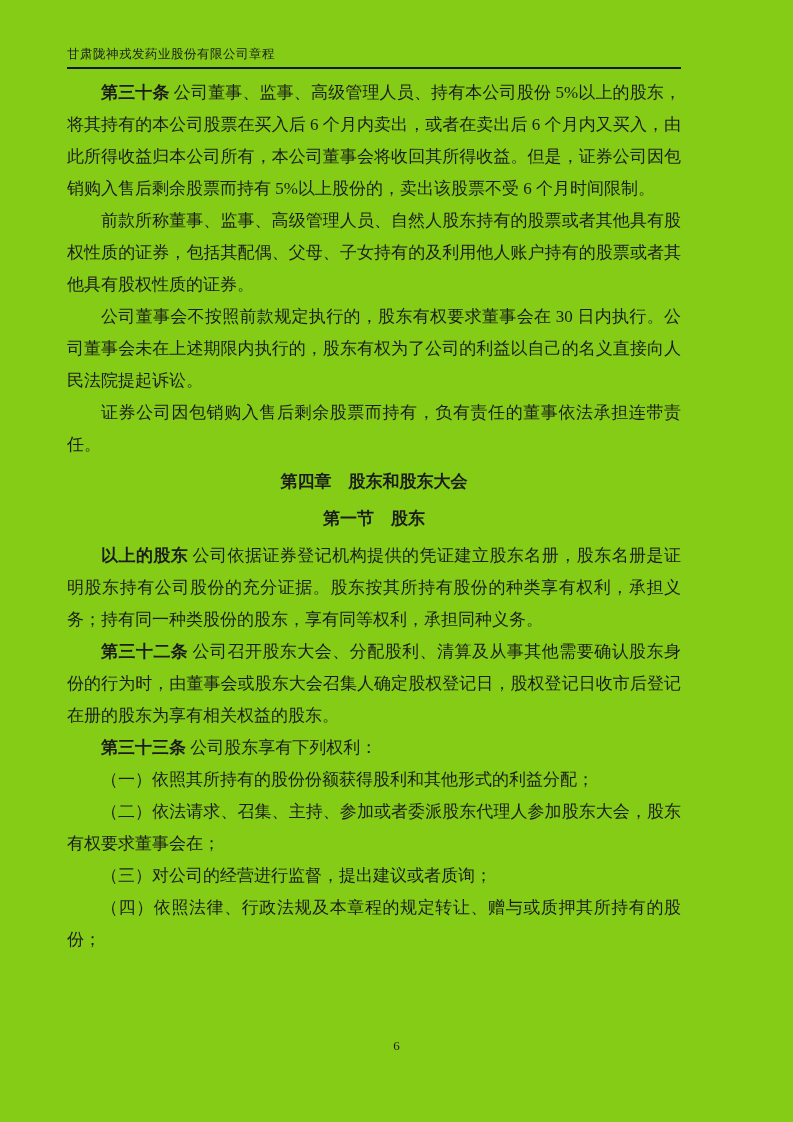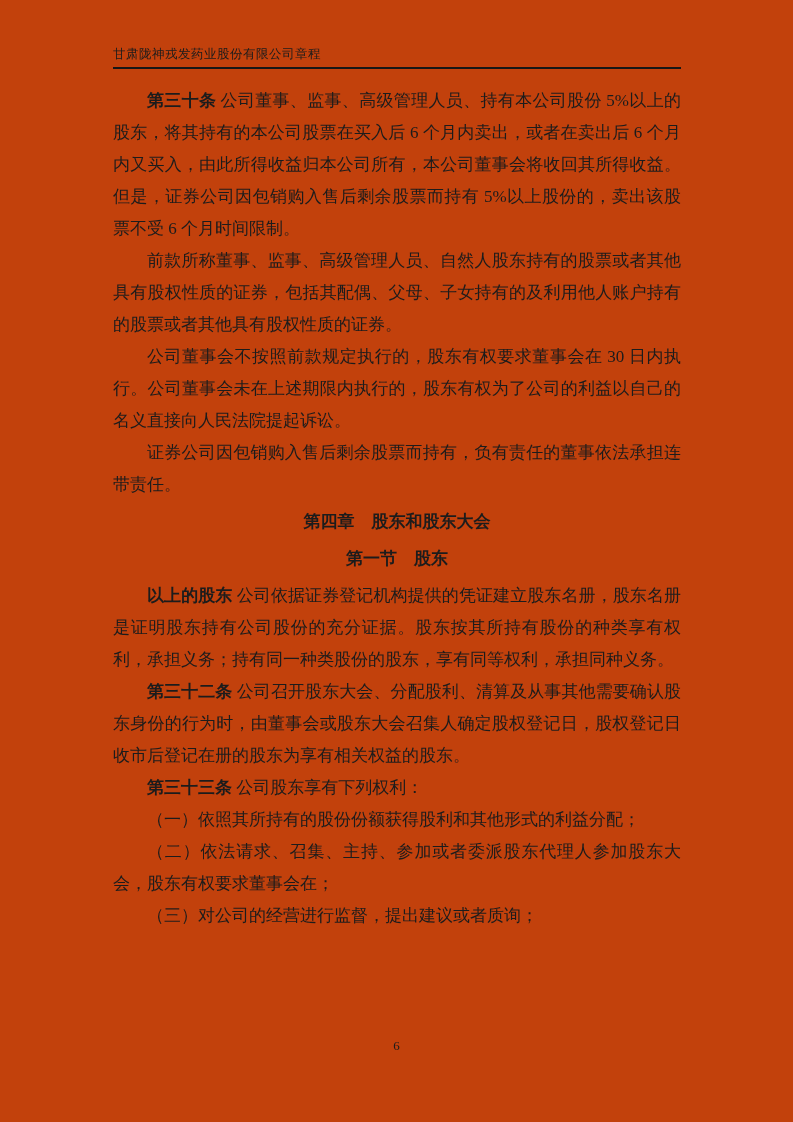--- a/index.html
+++ b/index.html
@@ -12,34 +12,34 @@
     height: 1122px;
     overflow: hidden;
     font-family: "Liberation Serif", "DejaVu Serif", serif;
     color: #1c1c1c;
   }
   .page {
     position: relative;
     box-sizing: border-box;
     width: 793px;
     height: 1122px;
-    padding: 46px 112px 0 113px;
-    background: #c2410c;
+    padding: 46px 112px 0 67px;
+    background: #84cc16;
   }
   .page-header {
     border-bottom: 2px solid #171717;
     padding-bottom: 5px;
   }
   .header-title {
     font-size: 12.5px;
     line-height: 16px;
     letter-spacing: 0.5px;
   }
   .doc-body {
-    margin-top: 16px;
+    margin-top: 8px;
     font-size: 17px;
     line-height: 32px;
     text-align: justify;
     text-justify: inter-ideograph;
   }
   .doc-body p {
     margin: 0;
     text-indent: 2em;
   }
   .doc-body p.chapter,
@@ -78,18 +78,19 @@
       <p class="body">公司董事会不按照前款规定执行的，股东有权要求董事会在 30 日内执行。公司董事会未在上述期限内执行的，股东有权为了公司的利益以自己的名义直接向人民法院提起诉讼。</p>
       <p class="body">证券公司因包销购入售后剩余股票而持有，负有责任的董事依法承担连带责任。</p>
       <p class="chapter">第四章　股东和股东大会</p>
       <p class="section">第一节　股东</p>
       <p class="article"><strong class="article-no">以上的股东</strong>公司依据证券登记机构提供的凭证建立股东名册，股东名册是证明股东持有公司股份的充分证据。股东按其所持有股份的种类享有权利，承担义务；持有同一种类股份的股东，享有同等权利，承担同种义务。</p>
       <p class="article"><strong class="article-no">第三十二条</strong>公司召开股东大会、分配股利、清算及从事其他需要确认股东身份的行为时，由董事会或股东大会召集人确定股权登记日，股权登记日收市后登记在册的股东为享有相关权益的股东。</p>
       <p class="article"><strong class="article-no">第三十三条</strong>公司股东享有下列权利：</p>
       <p class="body">（一）依照其所持有的股份份额获得股利和其他形式的利益分配；</p>
       <p class="body">（二）依法请求、召集、主持、参加或者委派股东代理人参加股东大会，股东有权要求董事会在；</p>
       <p class="body">（三）对公司的经营进行监督，提出建议或者质询；</p>
+      <p class="body">（四）依照法律、行政法规及本章程的规定转让、赠与或质押其所持有的股份；</p>
     </main>
 
   <footer class="page-footer">
     <span>6</span>
   </footer>
 </div>
 
 </body></html>

